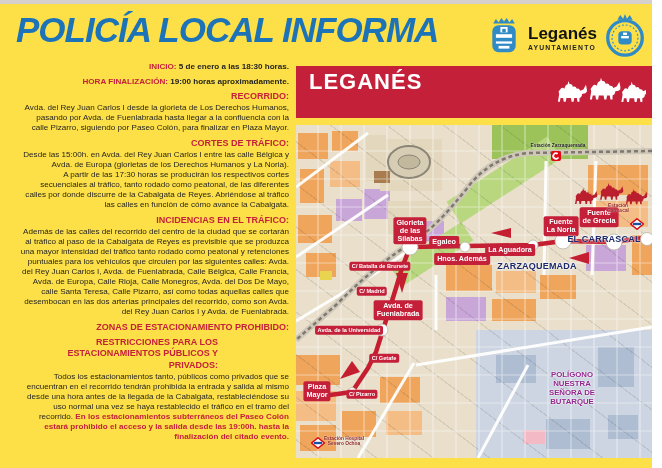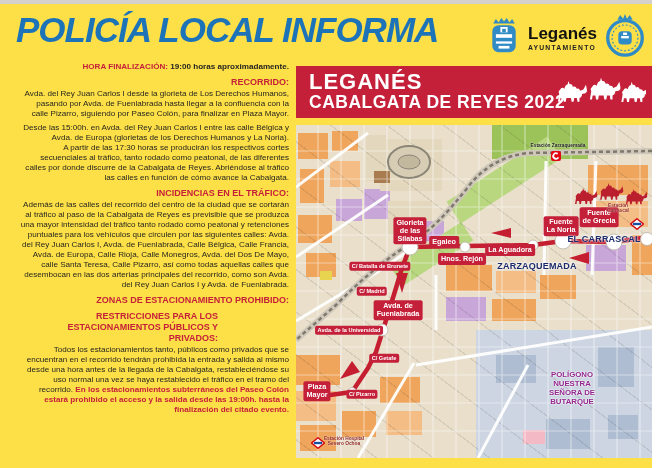--- a/index.html
+++ b/index.html
@@ -98,28 +98,30 @@
       <path d="M16 8 L19 3 L22 7 L24 2 L26 7 L29 3 L32 8 Z" fill="#2f8ac6"></path>
       <circle cx="24" cy="27" r="18" fill="none" stroke="#2f8ac6" stroke-width="3.5"></circle>
       <circle cx="24" cy="27" r="13.5" fill="none" stroke="#2f8ac6" stroke-width="1.2" stroke-dasharray="2 2"></circle>
       <rect x="17" y="20" width="14" height="14" rx="4" fill="#2f8ac6"></rect>
       <rect x="20" y="25" width="8" height="2.5" fill="#fff"></rect>
       <rect x="22" y="21.5" width="4" height="2.5" fill="#fff"></rect>
     </svg>
   </div>
 
   <div class="col-left">
+    <p class="kv"><span class="red">INICIO:</span> <span>5 de enero a las 18:30 horas.</span></p>
     <p class="kv"><span class="red">HORA FINALIZACIÓN:</span> <span>19:00 horas aproximadamente.</span></p>
 
     <div class="sec">
       <p class="h">RECORRIDO:</p>
       <p>Avda. del Rey Juan Carlos I desde la glorieta de Los Derechos Humanos, pasando por Avda. de Fuenlabrada hasta llegar a la confluencia con la calle Pizarro, siguiendo por Paseo Colón, para finalizar en Plaza Mayor.</p>
     </div>
 
     <div class="sec">
+      <p class="h">CORTES DE TRÁFICO:</p>
       <p>Desde las 15:00h. en Avda. del Rey Juan Carlos I entre las calle Bélgica y Avda. de Europa (glorietas de los Derechos Humanos y La Noria).</p>
       <p>A partir de las 17:30 horas se producirán los respectivos cortes secuenciales al tráfico, tanto rodado como peatonal, de las diferentes calles por donde discurre de la Cabalgata de Reyes. Abriéndose al tráfico las calles en función de cómo avance la Cabalgata.</p>
     </div>
 
     <div class="sec">
       <p class="h">INCIDENCIAS EN EL TRÁFICO:</p>
       <p>Además de las calles del recorrido del centro de la ciudad que se cortarán al tráfico al paso de la Cabalgata de Reyes es previsible que se produzca una mayor intensidad del tráfico tanto rodado como peatonal y retenciones puntuales para los vehículos que circulen por las siguientes calles: Avda. del Rey Juan Carlos I, Avda. de Fuenlabrada, Calle Bélgica, Calle Francia, Avda. de Europa, Calle Rioja, Calle Monegros, Avda. del Dos De Mayo, calle Santa Teresa, Calle Pizarro, así como todas aquellas calles que desembocan en las dos arterias principales del recorrido, como son Avda. del Rey Juan Carlos I y Avda. de Fuenlabrada.</p>
     </div>
 
     <div class="sec">
@@ -127,21 +129,20 @@
     </div>
 
     <div class="sec">
       <p class="h" style="width:200px">RESTRICCIONES PARA LOS ESTACIONAMIENTOS PÚBLICOS Y PRIVADOS:</p>
       <p><span>Todos los estacionamientos tanto, públicos como privados que se encuentran en el recorrido tendrán prohibida la entrada y salida al mismo desde una hora antes de la llegada de la Cabalgata, restableciéndose su uso normal una vez se haya restablecido el tráfico en el tramo del recorrido.</span> <span class="red">En los estacionamientos subterráneos del Paseo Colón estará prohibido el acceso y la salida desde las 19:00h. hasta la finalización del citado evento.</span></p>
     </div>
   </div>
 
   <div class="banner">
     <div class="l1">LEGANÉS</div>
-    <div class="l2">CABALGATA DE REYES 2022</div>
     <svg class="banner-camels" width="92" height="42" viewBox="0 0 110 48" fill="#ffffff">
       <use href="#camelPath" transform="translate(0,8) scale(0.78)"></use>
       <use href="#camelPath" transform="translate(38,4) scale(0.82)"></use>
       <use href="#camelPath" transform="translate(76,9) scale(0.76)"></use>
     </svg>
   </div>
 
   <div class="map">
 
     <div class="blk or" style="left:2px;top:8px;width:30px;height:26px"></div>
@@ -228,21 +229,21 @@
         <use href="#camelPath" transform="translate(301,57) scale(0.52)"></use>
         <use href="#camelPath" transform="translate(327,63) scale(0.48)"></use>
       </g>
     </svg>
 
     <div id="map-labels">
         <div class="ml ml-box" style="left: 114px; top: 106px;">Glorieta
 de las
 Sílabas</div>
         <div class="ml ml-box" style="left: 148px; top: 117px;">Egaleo</div>
-        <div class="ml ml-box" style="left: 166px; top: 134px;">Hnos. Rejón</div>
+        <div class="ml ml-box" style="left: 166px; top: 134px;">Hnos. Además</div>
         <div class="ml ml-box" style="left: 214px; top: 125px;">La Aguadora</div>
         <div class="ml ml-box" style="left: 265px; top: 101px;">Fuente
 La Noria</div>
         <div class="ml ml-box" style="left: 303px; top: 92px;">Fuente
 de Grecia</div>
         <div class="ml ml-district" style="left: 308px; top: 114px;">EL CARRASCAL</div>
         <div class="ml ml-district" style="left: 241px; top: 141px;">ZARZAQUEMADA</div>
         <div class="ml ml-tiny-black" style="left: 262px; top: 20px;">Estación Zarzaquemada</div>
         <div class="ml ml-box-sm" style="left: 84px; top: 141px;">C/ Batalla de Brunete</div>
         <div class="ml ml-box-sm" style="left: 76px; top: 166px;">C/ Madrid</div>

